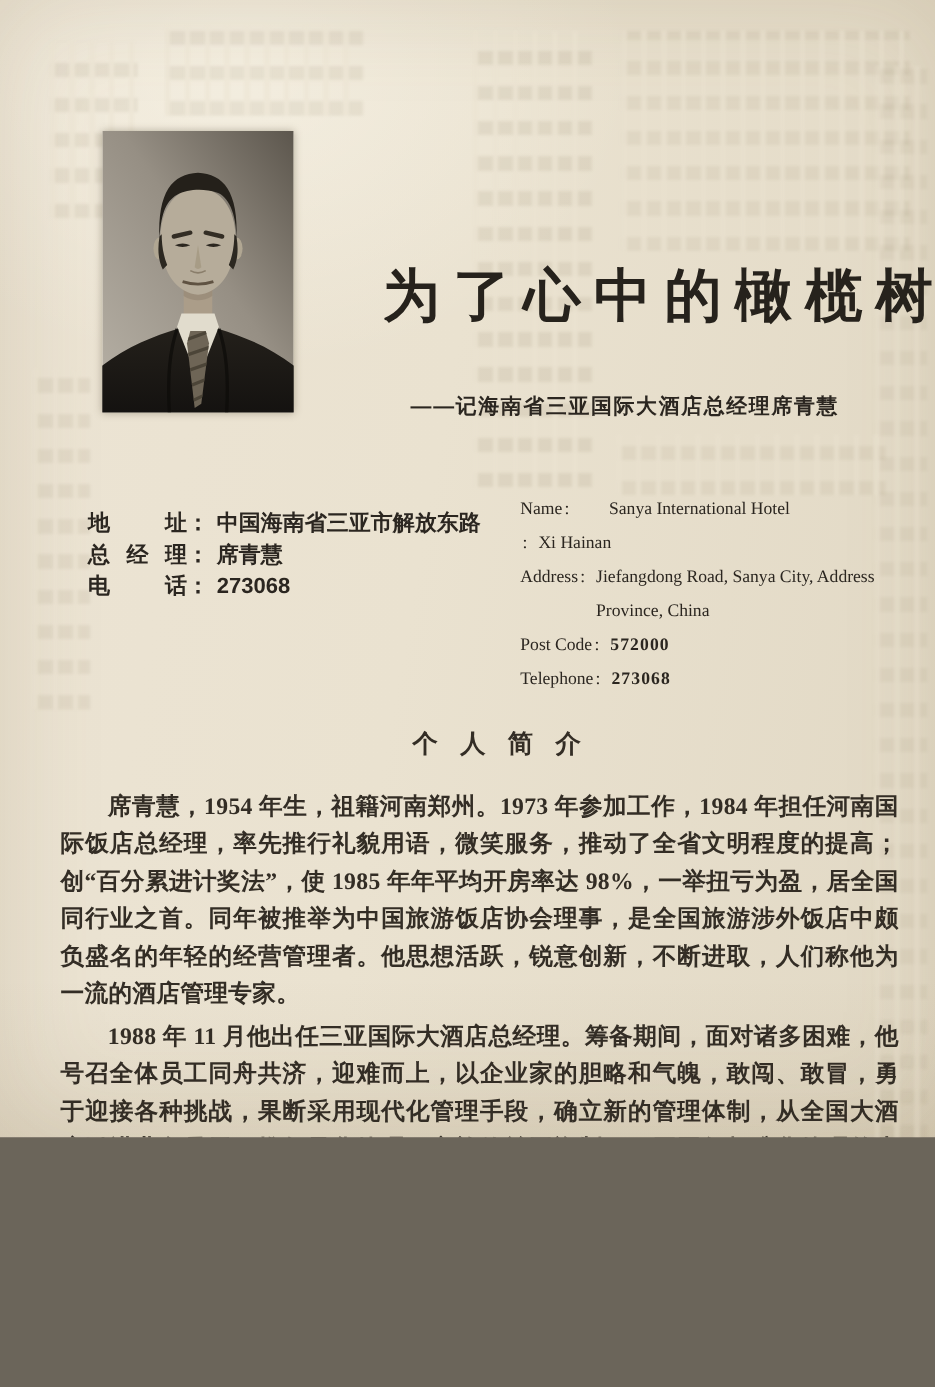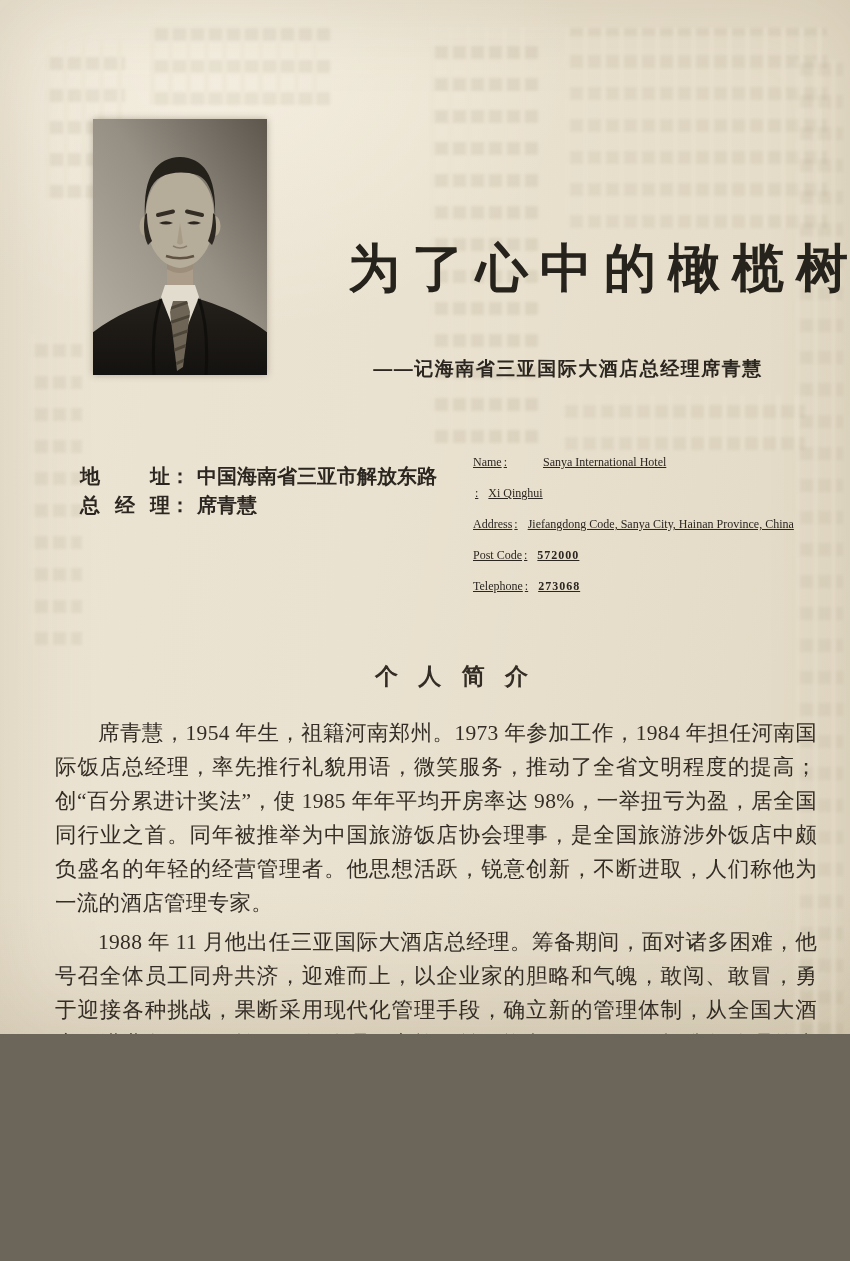--- a/index.html
+++ b/index.html
@@ -59,42 +59,42 @@
     font-family:"Liberation Sans", sans-serif;
     font-weight:700;font-size:20px;color:#2b2620;
   }
   .cn-row{line-height:28.5px;white-space:nowrap;}
   .cn-row .lbl{display:inline-block;width:90px;text-align:justify;text-align-last:justify;}
   .cn-row .val{margin-left:7px;}
 
   .en-info{
     position:absolute;left:473px;top:447px;width:364px;
     font-family:"Liberation Serif", serif;
-    font-size:12px;color:#2b2620;text-decoration:underline;
+    font-size:16px;color:#2b2620;
   }
   .en-row{display:flex;line-height:31px;}
   .en-row .lbl{white-space:nowrap;}
   .en-row .colon{margin:0 10px 0 2px;}
   .en-row .val{flex:1;}
   .en-row.name-row .val{margin-left:26px;flex:none;}
   .en-row.bold-val .val{font-weight:700;letter-spacing:1px;}
 
   .section-heading{
     position:absolute;left:0;top:661px;width:100%;
     text-align:center;transform:translateX(24px);
     font-family:"Liberation Sans", sans-serif;
     font-weight:600;font-size:23px;letter-spacing:7px;color:#332d25;
   }
 
   .body-text{
     position:absolute;left:55px;top:716px;width:762px;
     font-size:21.5px;line-height:34px;letter-spacing:.3px;
     text-align:justify;color:#332d25;
   }
-  .body-text p{margin:0;text-indent:2em;}
+  .body-text p{margin:0;text-indent:2em;font-weight:bold;}
   .body-text p + p{margin-top:5px;}
 
   .page-number{
     position:absolute;left:62px;top:1186px;
     font-size:20px;letter-spacing:2px;color:#3a342c;
   }
 </style>
 </head>
 <body>
 
@@ -170,36 +170,39 @@
   <div class="title">为了心中的橄榄树</div>
   <div class="subtitle">——记海南省三亚国际大酒店总经理席青慧</div>
 
   <div class="cn-info">
     <div class="cn-row">
       <span class="lbl">地址</span><span>：</span><span class="val">中国海南省三亚市解放东路</span>
     </div>
     <div class="cn-row">
       <span class="lbl">总经理</span><span>：</span><span class="val">席青慧</span>
     </div>
+    <div class="cn-row">
+      <span class="lbl">电话</span><span>：</span><span class="val">273068</span>
+    </div>
   </div>
 
   <div class="en-info">
     <div class="en-row name-row">
       <span class="lbl">Name</span>
         <span class="colon">:</span>
         <span class="val">Sanya International Hotel</span>
     </div>
     <div class="en-row">
         <span class="colon">:</span>
-        <span class="val">Xi Qinghui</span>
+        <span class="val">Xi Hainan</span>
     </div>
     <div class="en-row">
       <span class="lbl">Address</span>
         <span class="colon">:</span>
-        <span class="val">Jiefangdong Code, Sanya City, Hainan Province, China</span>
+        <span class="val">Jiefangdong Road, Sanya City, Address Province, China</span>
     </div>
     <div class="en-row bold-val">
       <span class="lbl">Post Code</span>
         <span class="colon">:</span>
         <span class="val">572000</span>
     </div>
     <div class="en-row bold-val">
       <span class="lbl">Telephone</span>
         <span class="colon">:</span>
         <span class="val">273068</span>

